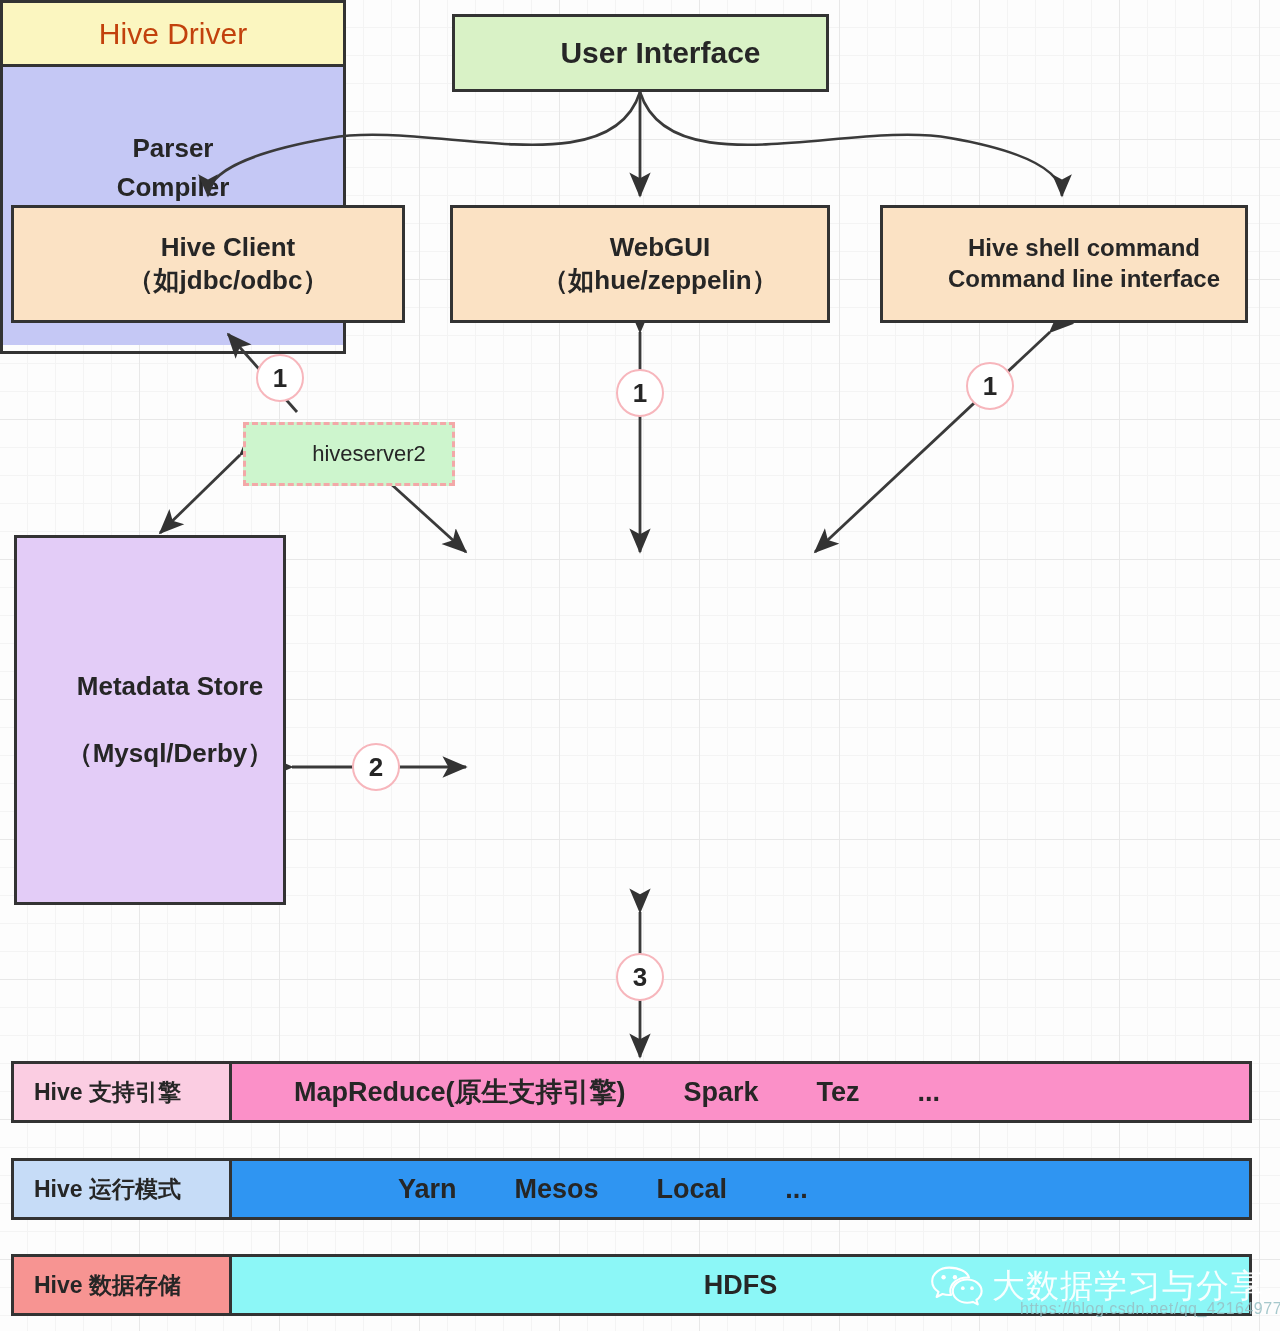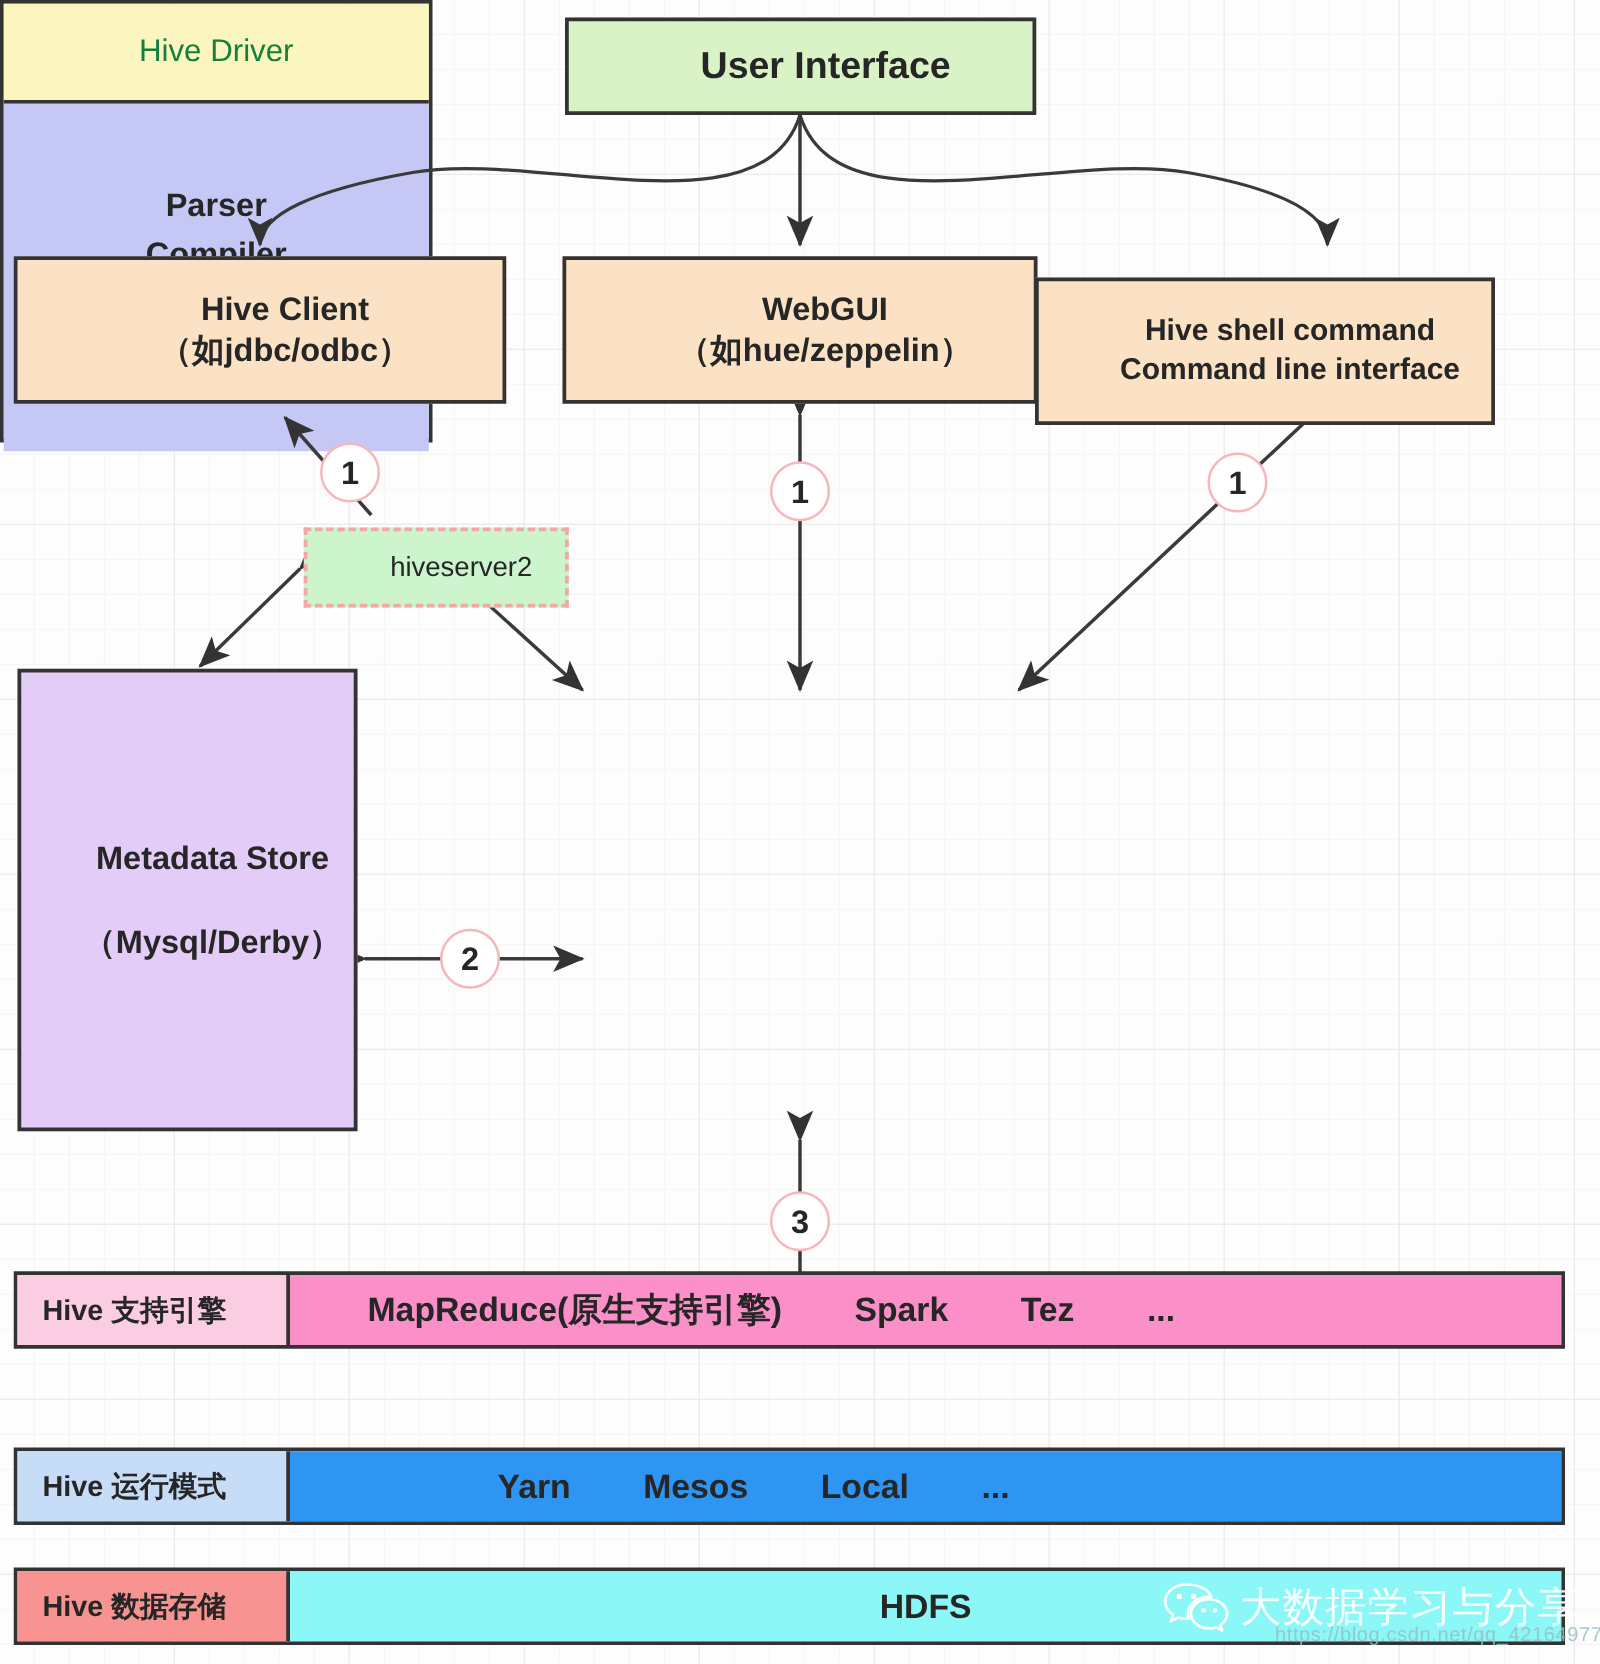--- a/index.html
+++ b/index.html
@@ -55,23 +55,23 @@
     left: 11px; top: 205px; width: 394px; height: 118px;
     background: #fbe2c4;
     font-size: 26px; font-weight: bold;
   }
   #node-webgui {
     left: 450px; top: 205px; width: 380px; height: 118px;
     background: #fbe2c4;
     font-size: 26px; font-weight: bold;
   }
   #node-hive-shell {
-    left: 828px; top: 205px; width: 368px; height: 118px;
+    left: 880px; top: 205px; width: 368px; height: 118px;
     background: #fbe2c4;
-    font-size: 24px; font-weight: bold; margin-top: 17px;
+    font-size: 24px; font-weight: bold;
   }
   #node-hiveserver2 {
     left: 243px; top: 422px; width: 212px; height: 64px;
     background: #cdf5cd;
     border: 3px dashed #f3a8a8;
     font-size: 22px; font-weight: normal;
   }
   #node-metadata-store {
     left: 14px; top: 535px; width: 272px; height: 370px;
     background: #e3ccf7;
@@ -80,25 +80,25 @@
   #node-metadata-store .gap { height: 34px; }
   #node-driver {
     left: 470px; top: 560px; width: 340px; height: 348px;
     border: 3px solid #333333;
     background: transparent;
     padding: 0;
     display: block;
   }
   #driver-header {
     box-sizing: border-box;
-    height: 80px;
+    height: 64px;
     border-bottom: 3px solid #333333;
     background: #fbf6c0;
     display: flex; align-items: center; justify-content: center;
-    font-size: 25px; color: #15803d;
+    font-size: 30px; color: #c2410c;
   }
   #driver-body {
     box-sizing: border-box;
     height: 278px;
     background: #c5c8f5;
     display: flex; flex-direction: column;
     align-items: center; justify-content: center;
     font-size: 26px; font-weight: bold; color: #262626;
     line-height: 1.48;
   }
@@ -122,21 +122,21 @@
   .bar .items-cell {
     flex: 1;
     display: flex; align-items: center;
     font-size: 27px; font-weight: bold; color: #262626;
     position: relative;
     text-align: center;
   }
   .bar .items-inner { display: flex; align-items: center; }
   .bar .item { white-space: nowrap; }
 
-  #bar-engine { left: 11px; top: 1017px; width: 1241px; height: 62px; }
+  #bar-engine { left: 11px; top: 1061px; width: 1241px; height: 62px; }
   #bar-engine .label-cell { background: #fbcde2; }
   #bar-engine .items-cell { background: #fb90c8; }
   #bar-engine .items-inner { padding-left: 62px; gap: 58px; }
 
   #bar-mode { left: 11px; top: 1158px; width: 1241px; height: 62px; }
   #bar-mode .label-cell { background: #c6dcf7; }
   #bar-mode .items-cell { background: #2f95f2; }
   #bar-mode .items-inner { padding-left: 166px; gap: 58px; }
 
   #bar-storage { left: 11px; top: 1254px; width: 1241px; height: 62px; }

